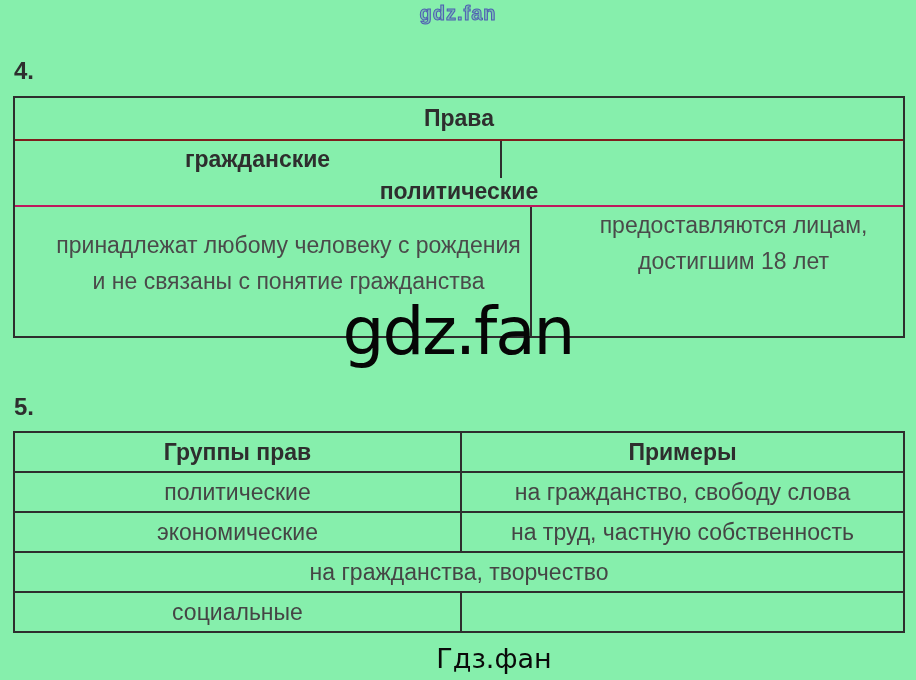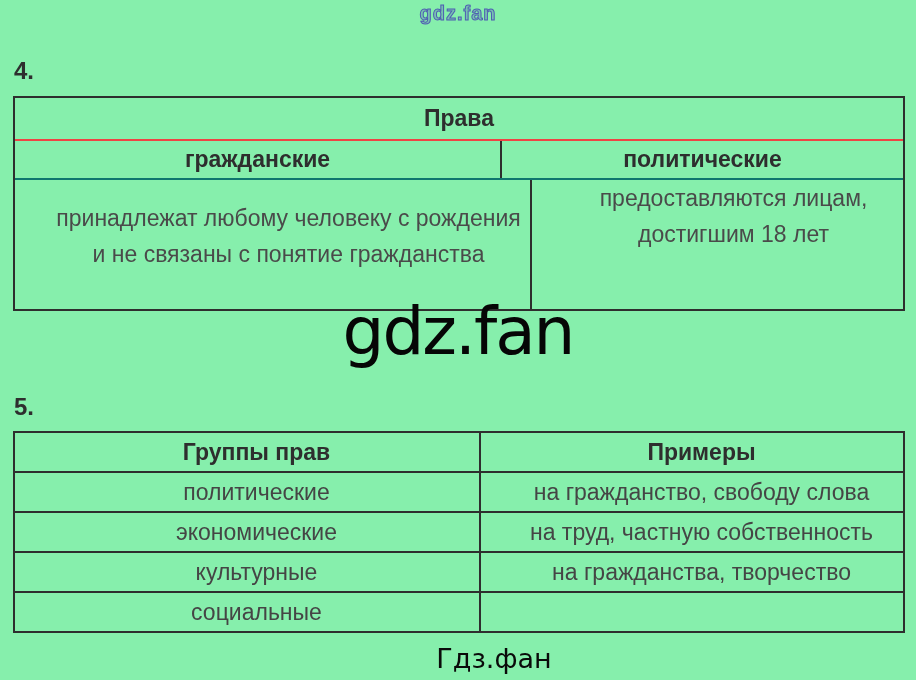--- a/index.html
+++ b/index.html
@@ -29,25 +29,25 @@
   .sec5-label { top: 393px; }
 
   
   .table4 {
     position: absolute; left: 13px; top: 96px; width: 892px;
     box-sizing: border-box;
     border: 2px solid #2e2e2e;
     background: transparent;
   }
   .t4-title-row {
-    height: 41px; border-bottom: 2px solid #ef4444;
+    height: 41px; border-bottom: 2px solid #7f1d1d;
     display: flex; align-items: center; justify-content: center;
     font-size: 23px; font-weight: bold; color: #2e2e2e;
   }
-  .t4-cols { display: flex; border-bottom: 2px solid #0f766e; }
+  .t4-cols { display: flex; border-bottom: 2px solid #be185d; flex-direction: column; }
   .t4-cols .cell {
     height: 37px; display: flex; align-items: center; justify-content: center;
     font-size: 23px; font-weight: bold; color: #2e2e2e;
   }
   .t4-body { display: flex; }
   .t4-body .cell {
     height: 129px; box-sizing: border-box;
     font-size: 23px; color: #4a4a4a;
     text-align: center; line-height: 36px; margin-left: 32px;
   }
@@ -68,21 +68,21 @@
   
   .table5 {
     position: absolute; left: 13px; top: 431px; width: 892px;
     box-sizing: border-box;
     border: 2px solid #2e2e2e;
   }
   .t5-row { display: flex; border-bottom: 2px solid #2e2e2e; }
   .t5-row:last-child { border-bottom: none; }
   .t5-row .cell {
     height: 38px; display: flex; align-items: center; justify-content: center;
-    font-size: 23px; color: #454545; padding-left: 19px;
+    font-size: 23px; color: #454545;
   }
   .t5-row.hdr .cell { font-weight: bold; color: #2e2e2e; }
   .col-left5 { width: 445px; border-right: 2px solid #2e2e2e; box-sizing: content-box; }
   .col-right5 { flex: 1; }
 
   .footer-brand {
     position: absolute; top: 643px; left: 0; width: 100%;
     text-align: center;
     font-family: "DejaVu Sans", sans-serif;
     font-size: 27px; color: #0a0a0a; padding-left: 36px;
@@ -126,21 +126,20 @@
     </div>
     <div class="t5-row">
       <div class="cell col-left5">политические</div>
       <div class="cell col-right5">на гражданство, свободу слова</div>
     </div>
     <div class="t5-row">
       <div class="cell col-left5">экономические</div>
       <div class="cell col-right5">на труд, частную собственность</div>
     </div>
     <div class="t5-row">
-      <div class="cell col-left5">культурные</div>
       <div class="cell col-right5">на гражданства, творчество</div>
     </div>
     <div class="t5-row">
       <div class="cell col-left5">социальные</div>
     </div>
   </div>
 
   <div class="footer-brand">Гдз.фан</div>
 
 </div>

